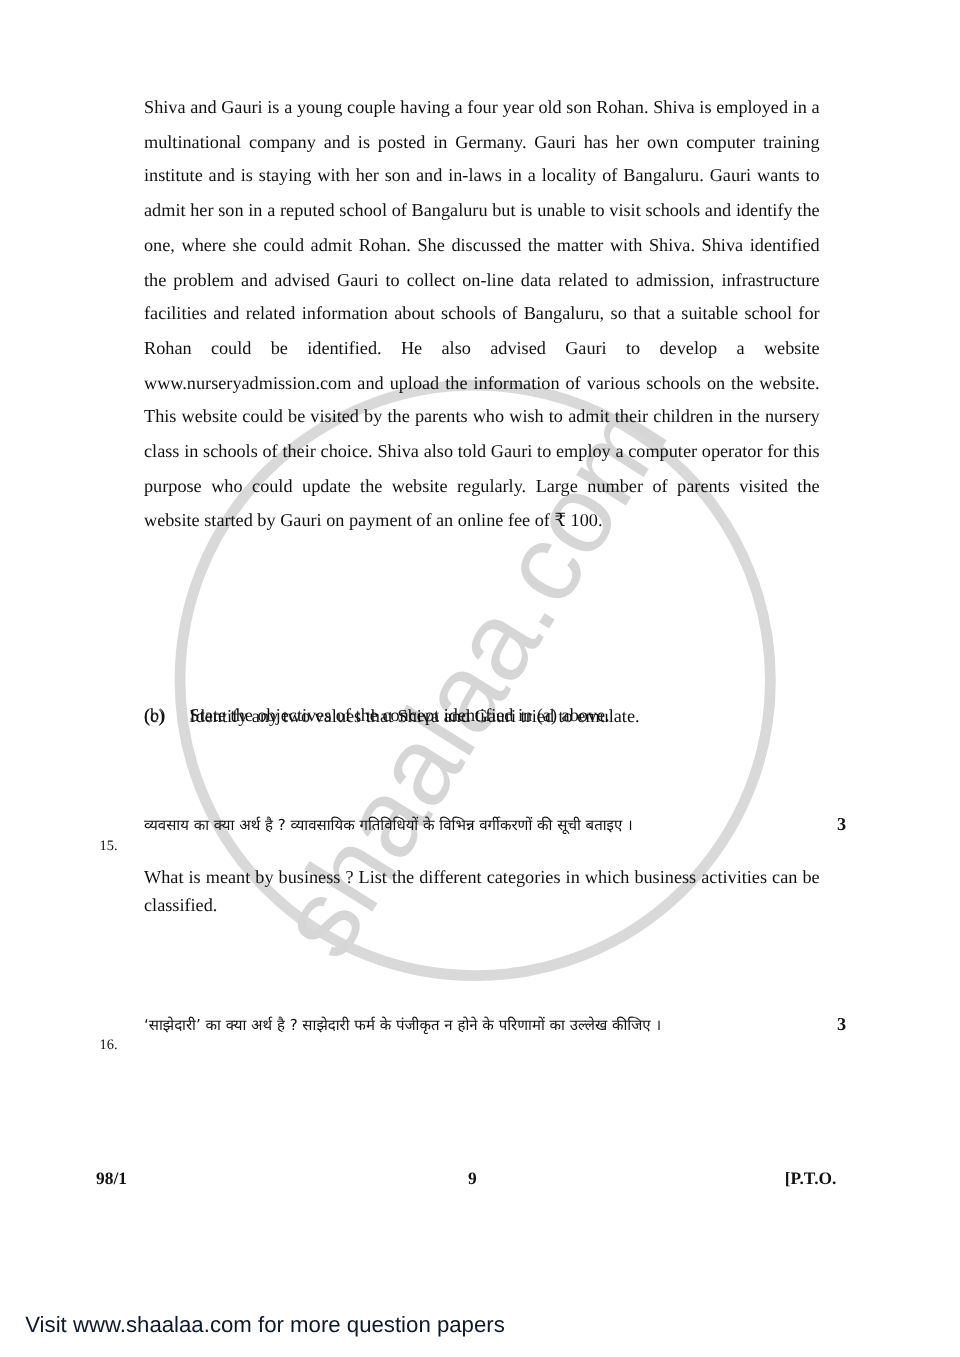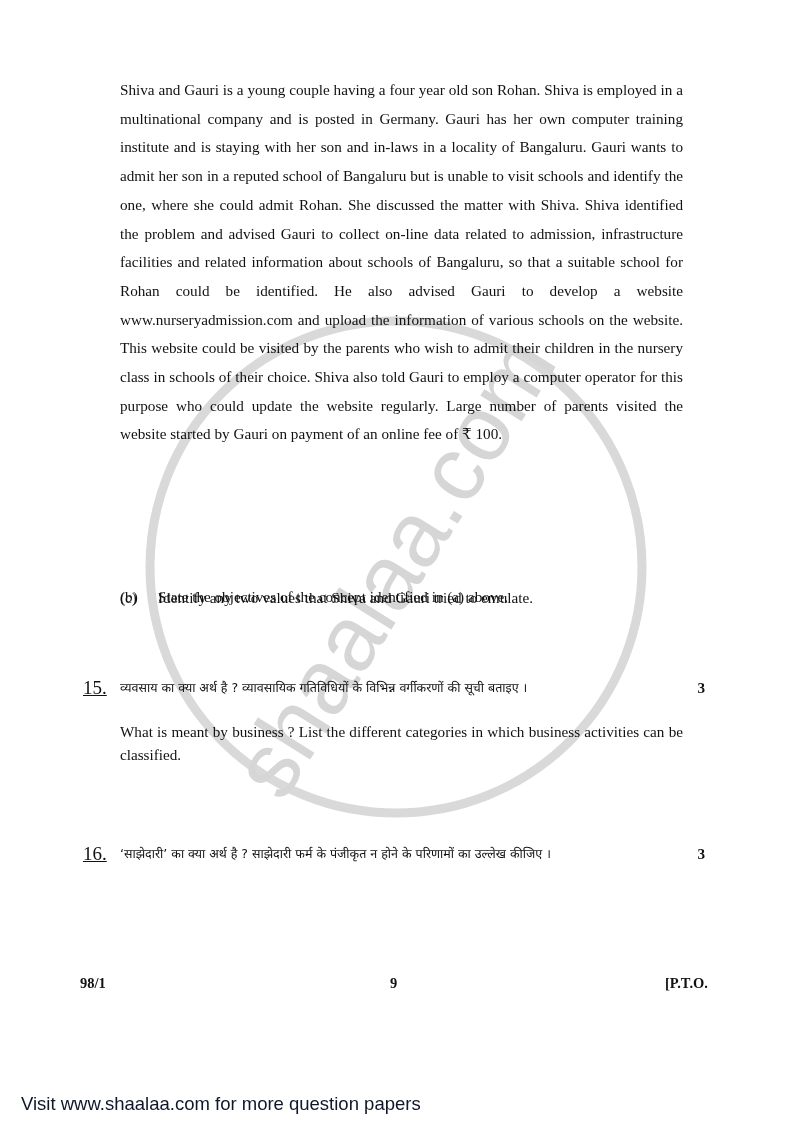--- a/index.html
+++ b/index.html
@@ -54,23 +54,22 @@
   .qrow {
     position: absolute;
     left: 83px;
     width: 630px;
     font-size: 14px;
     line-height: 20px;
   }
   .qrow .qnum {
     position: absolute;
     left: 0;
-    top: 0;
-    font-size: 19px;
-    text-decoration: underline;
+    top: 16px;
+    font-size: 12px;
   }
   .qrow .hindi {
     position: absolute;
     left: 37px;
     top: 0;
     font-family: "DejaVu Sans", sans-serif;
     font-size: 12.5px;
     white-space: nowrap;
   }
   .qrow .marks {
@@ -95,21 +94,21 @@
     top: 963px;
     left: 80px;
     width: 632px;
     height: 20px;
     font-weight: bold;
     font-size: 14.5px;
     margin-top: 12px;
   }
   .footer-row .code { position: absolute; left: 0; top: 0; }
   .footer-row .pno { position: absolute; left: 310px; top: 0; }
-  .footer-row .pto { position: absolute; right: 4px; top: 0; }
+  .footer-row .pto { position: absolute; right: 15px; top: 0; }
   .visit {
     position: absolute;
     left: 21px;
     top: 1093px;
     font-family: "Liberation Sans", "DejaVu Sans", sans-serif;
     font-size: 18.5px;
     color: #0f172a;
   }
 </style>
 </head>

